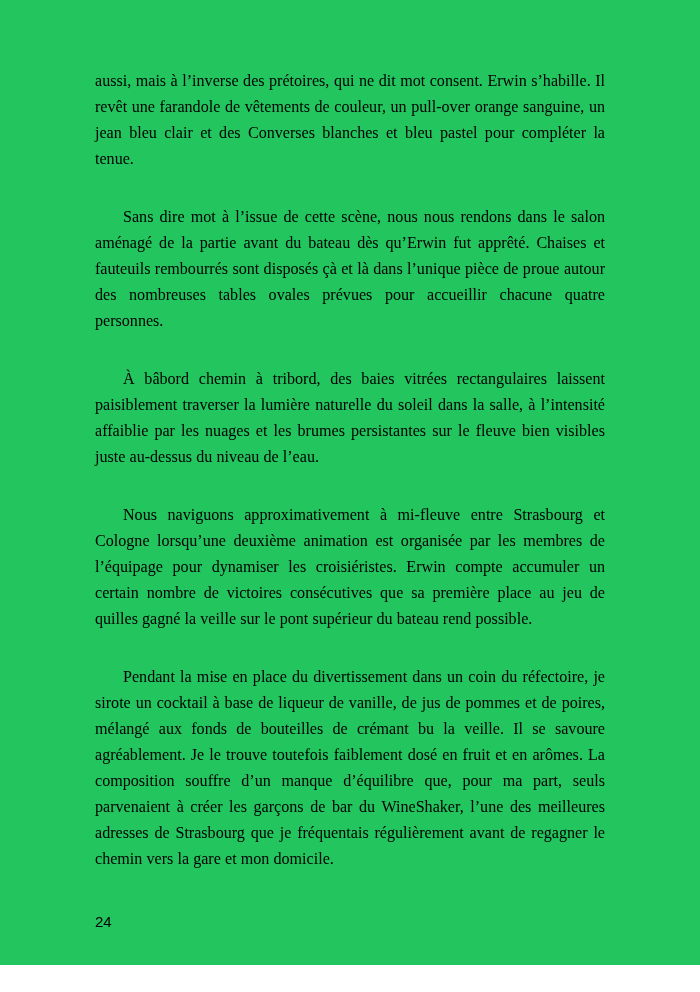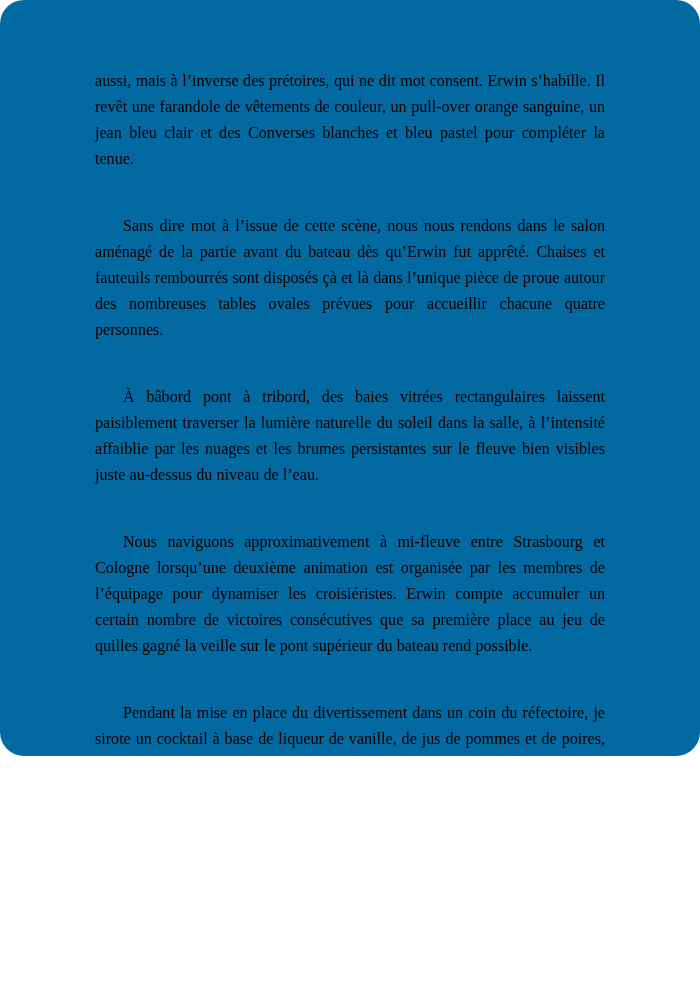--- a/index.html
+++ b/index.html
@@ -5,25 +5,24 @@
 <style>
   html, body {
     margin: 0;
     padding: 0;
     background: #ffffff;
   }
 
   .page {
     position: relative;
     width: 700px;
-    height: 756px;
+    height: 965px;
     margin: 0 auto;
-    background: #0369a1;
+    background: #22c55e;
     overflow: hidden;
-    border-radius: 24px;
   }
 
   .text-block {
     position: absolute;
     left: 95px;
     top: 68px;
     width: 510px;
   }
 
   .para {
@@ -33,21 +32,21 @@
     line-height: 26px;
     color: #000000;
     text-align: justify;
     text-justify: inter-word;
     -webkit-hyphens: none;
     hyphens: none;
     word-spacing: 0.1px;
   }
 
   .para + .para {
-    margin-top: 41px;
+    margin-top: 32px;
   }
 
   .para.indent {
     text-indent: 28px;
   }
 
   .para.no-indent {
     text-indent: 0;
   }
 
@@ -65,21 +64,21 @@
 </head>
 <body>
 
 <div class="page">
 
   <div class="text-block">
     <p class="para no-indent">aussi, mais à l’inverse des prétoires, qui ne dit mot consent. Erwin s’habille. Il revêt une farandole de vêtements de couleur, un pull-over orange sanguine, un jean bleu clair et des Converses blanches et bleu pastel pour compléter la tenue.</p>
 
     <p class="para indent">Sans dire mot à l’issue de cette scène, nous nous rendons dans le salon aménagé de la partie avant du bateau dès qu’Erwin fut apprêté. Chaises et fauteuils rembourrés sont disposés çà et là dans l’unique pièce de proue autour des nombreuses tables ovales prévues pour accueillir chacune quatre personnes.</p>
 
-    <p class="para indent">À bâbord pont à tribord, des baies vitrées rectangulaires laissent paisiblement traverser la lumière naturelle du soleil dans la salle, à l’intensité affaiblie par les nuages et les brumes persistantes sur le fleuve bien visibles juste au-dessus du niveau de l’eau.</p>
+    <p class="para indent">À bâbord chemin à tribord, des baies vitrées rectangulaires laissent paisiblement traverser la lumière naturelle du soleil dans la salle, à l’intensité affaiblie par les nuages et les brumes persistantes sur le fleuve bien visibles juste au-dessus du niveau de l’eau.</p>
 
     <p class="para indent">Nous naviguons approximativement à mi-fleuve entre Strasbourg et Cologne lorsqu’une deuxième animation est organisée par les membres de l’équipage pour dynamiser les croisiéristes. Erwin compte accumuler un certain nombre de victoires consécutives que sa première place au jeu de quilles gagné la veille sur le pont supérieur du bateau rend possible.</p>
 
     <p class="para indent">Pendant la mise en place du divertissement dans un coin du réfectoire, je sirote un cocktail à base de liqueur de vanille, de jus de pommes et de poires, mélangé aux fonds de bouteilles de crémant bu la veille. Il se savoure agréablement. Je le trouve toutefois faiblement dosé en fruit et en arômes. La composition souffre d’un manque d’équilibre que, pour ma part, seuls parvenaient à créer les garçons de bar du WineShaker, l’une des meilleures adresses de Strasbourg que je fréquentais régulièrement avant de regagner le chemin vers la gare et mon domicile.</p>
   </div>
 
   <div class="folio">24</div>
 
 </div>
 

